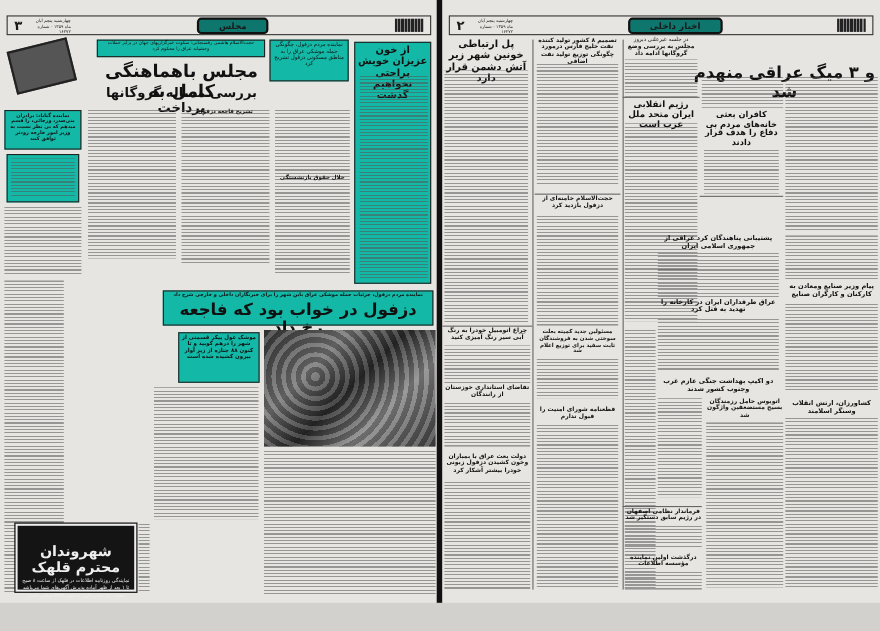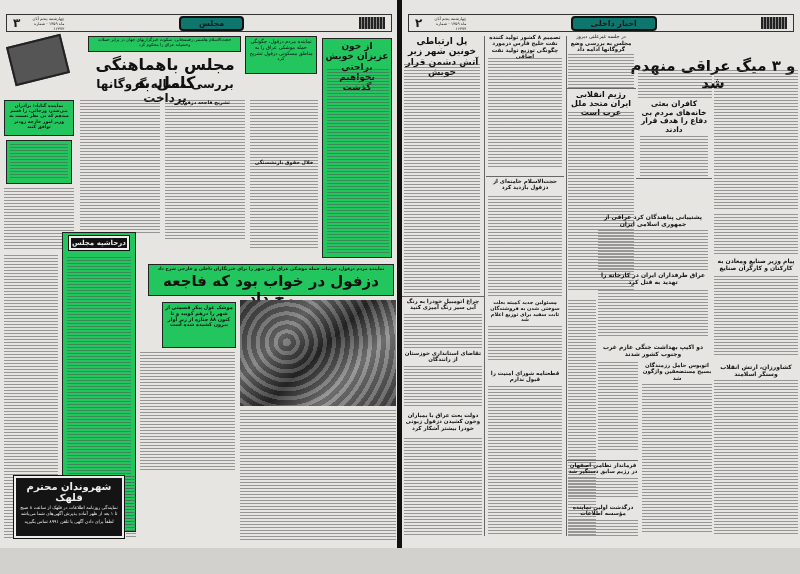--- a/index.html
+++ b/index.html
@@ -12,21 +12,21 @@
   .bottom-edge{position:absolute;left:0;top:548px;width:800px;height:26px;background:#d2d1cd}
   .masthead{position:absolute;left:6px;top:14px;width:386px;height:18px;border:1px solid #333;display:flex;align-items:center;justify-content:space-between;padding:0 6px;direction:rtl}
   .masthead .logo{width:26px;height:12px;background:repeating-linear-gradient(90deg,#222 0 2px,#888 2px 3px);}
   .masthead .section{border:2px solid #111;border-radius:4px;padding:0 18px;font-size:8px;font-weight:bold;line-height:11px;background:#0f766e}
   .masthead .meta{display:flex;align-items:center;gap:6px;direction:ltr}
   .masthead .pgno{font-size:12px;font-weight:bold}
   .masthead .date{font-size:4px;line-height:5px;width:38px;text-align:right;direction:rtl}
   .col{position:absolute;background:repeating-linear-gradient(180deg,#555 0 1px,transparent 1px 3px);opacity:.55}
   .rule-v{position:absolute;width:1px;background:#666}
   .rule-h{position:absolute;height:1px;background:#666}
-  .box{position:absolute;border:1.5px solid #222;background:#22c55e}
+  .box{position:absolute;border:1.5px solid #222;background:#14b8a6}
   .hl{position:absolute;direction:rtl;text-align:center;font-weight:bold;color:#111;line-height:1.15}
   .hl.big{font-size:17px}
   .hl.med{font-size:11px}
   .hl.sm{font-size:7px}
   .hl.xs{font-size:5px;font-weight:normal}
   .photo{position:absolute;background:linear-gradient(135deg,#3a3a3a,#777 30%,#2a2a2a 50%,#888 70%,#444);}
   .photo::after{content:"";position:absolute;inset:0;background:repeating-radial-gradient(circle at 30% 40%,rgba(255,255,255,.15) 0 4px,rgba(0,0,0,.2) 4px 9px)}
   .blackbox{position:absolute;background:#141414;color:#eee;direction:rtl;text-align:center}
   .tag{position:absolute;background:#111;color:#eee;font-size:7px;font-weight:bold;text-align:center;border:2px solid #f0f0f0;outline:1.5px solid #111;direction:rtl}
   .stamp{position:absolute;border:2px solid #222;background:#555;transform:rotate(-14deg)}
@@ -67,60 +67,56 @@
     <div class="col" style="left:3px;top:3px;width:58px;height:36px"></div>
   </div>
 
   <div class="col" style="left:250px;top:100px;width:68px;height:150px"></div>
   <div class="hl xs" style="left:250px;top:160px;width:68px;font-weight:bold">خلال حقوق بازنشستگی</div>
   <div class="col" style="left:165px;top:100px;width:80px;height:140px"></div>
   <div class="hl xs" style="left:165px;top:100px;width:80px;font-weight:bold">تشریح فاجعه دزفول</div>
   <div class="col" style="left:80px;top:100px;width:80px;height:135px"></div>
   <div class="col" style="left:4px;top:188px;width:70px;height:62px"></div>
 
-  <div class="box" style="left:62px;top:232px;width:74px;height:300px">
-    <div class="tag" style="left:6px;top:3px;width:60px;height:14px;line-height:10px">درحاشیه مجلس</div>
-    <div class="col" style="left:4px;top:24px;width:64px;height:270px"></div>
-  </div>
   <div class="col" style="left:4px;top:255px;width:54px;height:285px"></div>
 
   <div class="box" style="left:148px;top:264px;width:246px;height:32px">
     <div class="hl xs" style="left:2px;top:1px;width:240px;font-size:4.5px;font-weight:bold">نماینده مردم دزفول، جزئیات حمله موشکی عراق باین شهر را برای خبرنگاران داخلی و خارجی شرح داد</div>
     <div class="hl big" style="left:2px;top:8px;width:240px;font-size:15px">دزفول در خواب بود که فاجعه رخ داد</div>
   </div>
   <div class="photo" style="left:240px;top:300px;width:156px;height:106px"></div>
   <div class="box" style="left:162px;top:302px;width:74px;height:46px">
     <div class="hl xs" style="left:2px;top:2px;width:68px;font-size:5px;font-weight:bold">موشک غول پیکر قسمتی از شهر را درهم کوبید و تا کنون ۸۸ جنازه از زیر آوار بیرون کشیده شده است</div>
   </div>
   <div class="col" style="left:140px;top:352px;width:95px;height:120px"></div>
   <div class="col" style="left:240px;top:410px;width:156px;height:130px"></div>
 
   <div class="blackbox" style="left:14px;top:476px;width:110px;height:62px;border:2px solid #eee;outline:1px solid #111">
-    <div style="font-size:10px;font-weight:bold;margin-top:3px">شهروندان محترم قلهک</div>
+    <div style="font-size:13px;font-weight:bold;margin-top:16px">شهروندان محترم قلهک</div>
     <div style="font-size:4.5px;line-height:6px;padding:2px 4px">نمایندگی روزنامه اطلاعات در قلهک از ساعت ۸ صبح تا ۱ بعد از ظهر آماده پذیرش آگهی‌های شما می‌باشد</div>
     <div style="font-size:4.5px;line-height:6px;padding:0 4px">لطفاً برای دادن آگهی با تلفن ۸۹۹۱ تماس بگیرید</div>
   </div>
   <div class="col" style="left:126px;top:476px;width:10px;height:62px"></div>
 </div>
 
 <div class="gutter"></div>
 
 <div class="page right">
   <div class="masthead">
     <div class="logo"></div>
     <div class="section">اخبار داخلی</div>
     <div class="meta">
       <span class="pgno">۲</span>
       <span class="date">چهارشنبه پنجم آبان ماه ۱۳۵۹ - شماره ۱۶۲۷۲</span>
     </div>
   </div>
 
   <div class="hl big" style="left:226px;top:58px;width:170px;font-size:15px">و ۳ میگ عراقی منهدم شد</div>
 
-  <div class="hl med" style="left:0px;top:36px;width:80px;font-size:9px">پل ارتباطی خونین شهر زیر آتش دشمن قرار خویش</div>
+  <div class="hl med" style="left:0px;top:36px;width:80px;font-size:9px">پل ارتباطی خونین شهر زیر آتش دشمن قرار دارد</div>
   <div class="col" style="left:2px;top:64px;width:76px;height:230px"></div>
   <div class="rule-v" style="left:82px;top:36px;height:500px"></div>
 
   <div class="hl sm" style="left:84px;top:34px;width:78px;font-size:5.5px">تصمیم ۸ کشور تولید کننده نفت خلیج فارس درمورد چگونگی توزیع تولید نفت اضافی</div>
   <div class="col" style="left:86px;top:58px;width:74px;height:110px"></div>
   <div class="rule-v" style="left:164px;top:36px;height:500px"></div>
 
   <div class="hl xs" style="left:166px;top:34px;width:66px">در جلسه غیرعلنی دیروز</div>
   <div class="hl sm" style="left:166px;top:40px;width:66px;font-size:5.5px">مجلس به بررسی وضع گروگانها ادامه داد</div>
   <div class="col" style="left:166px;top:54px;width:66px;height:34px"></div>

